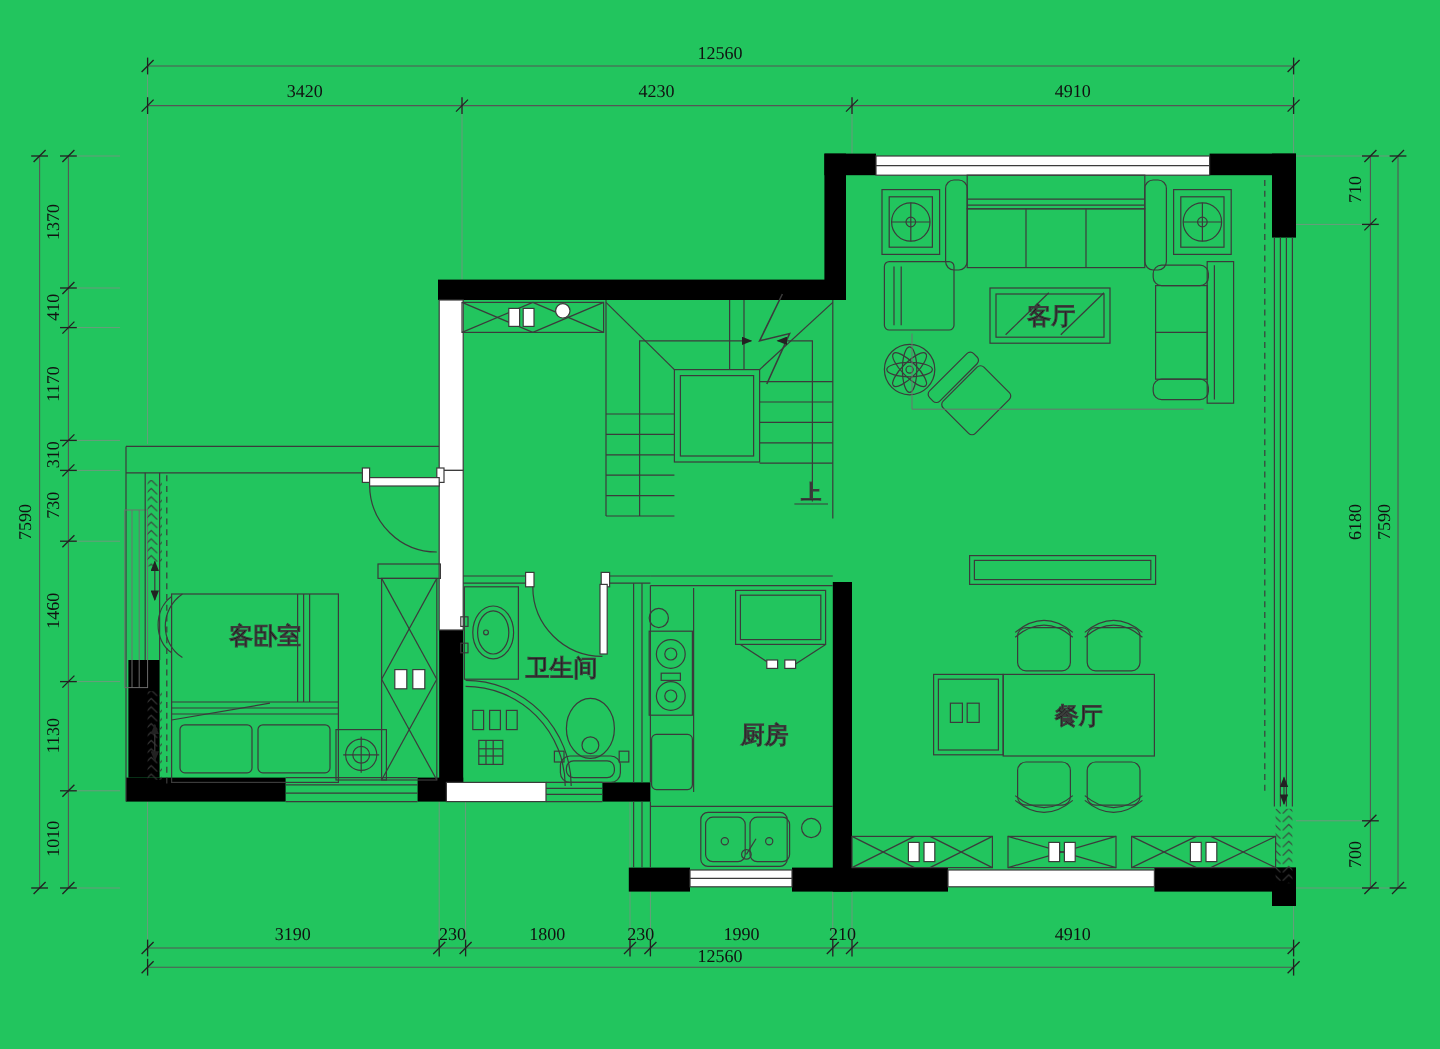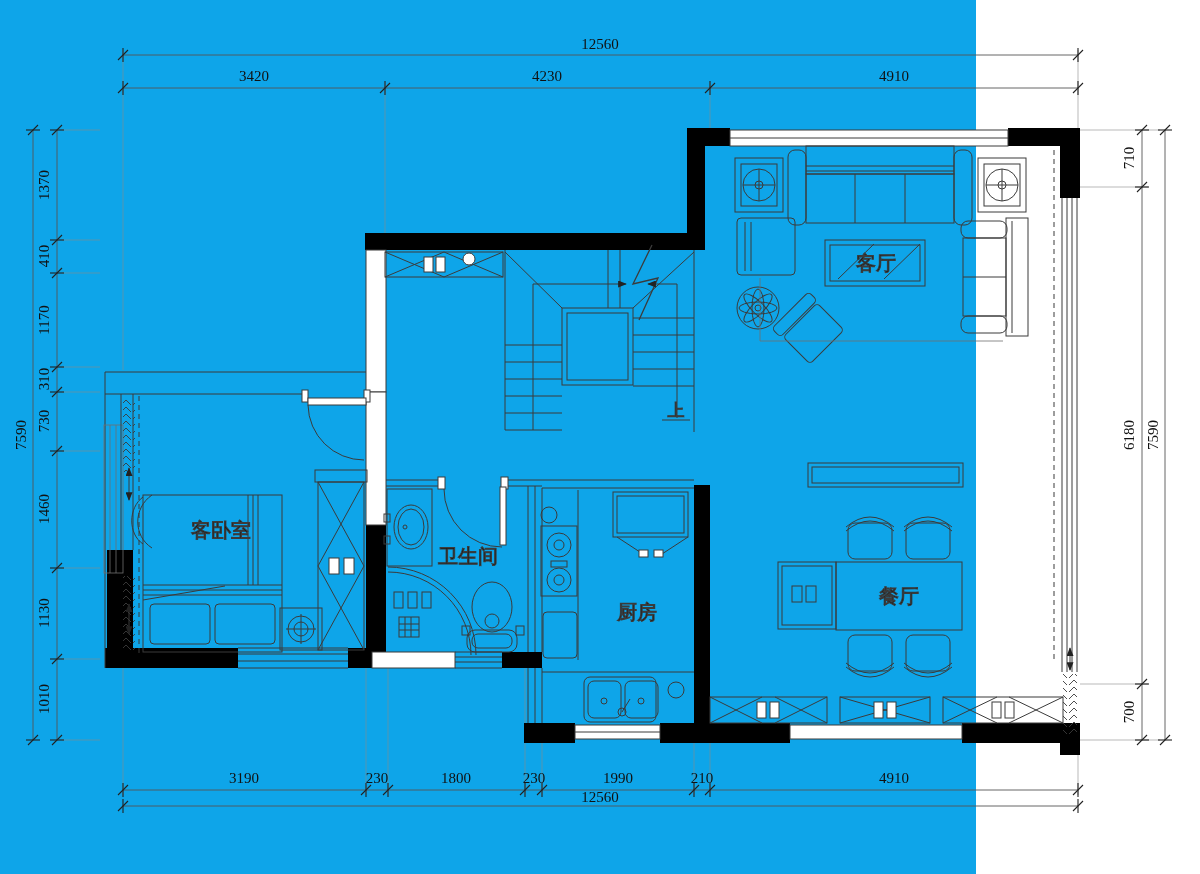--- a/index.html
+++ b/index.html
@@ -1,16 +1,16 @@
 <!DOCTYPE html>
 <html><head>
 <meta charset="utf-8">
 <style>
   html,body{margin:0;padding:0;background:#ffffff;}
-  .stage{width:976px;height:874px;background:#0ea5e9;position:relative;font-family:"Liberation Serif",serif;}
+  .stage{width:1200px;height:874px;background:#22c55e;position:relative;font-family:"Liberation Serif",serif;}
   svg{display:block;}
   .w{fill:#000;stroke:none;}
   .ln{fill:none;stroke:#3b3b3b;stroke-width:1;}
   .wf{fill:#fff;stroke:#3b3b3b;stroke-width:1;}
   .thin{fill:none;stroke:#6f6f6f;stroke-width:0.8;}
   .ext{stroke:#8a8a8a;stroke-width:0.6;}
   .dimline{stroke:#555;stroke-width:0.9;fill:none;}
   .tick{stroke:#222;stroke-width:1.1;}
   .dash{stroke-dasharray:5,4;}
   .dimtext{font:15px "Liberation Serif",serif;fill:#111;text-anchor:middle;}

